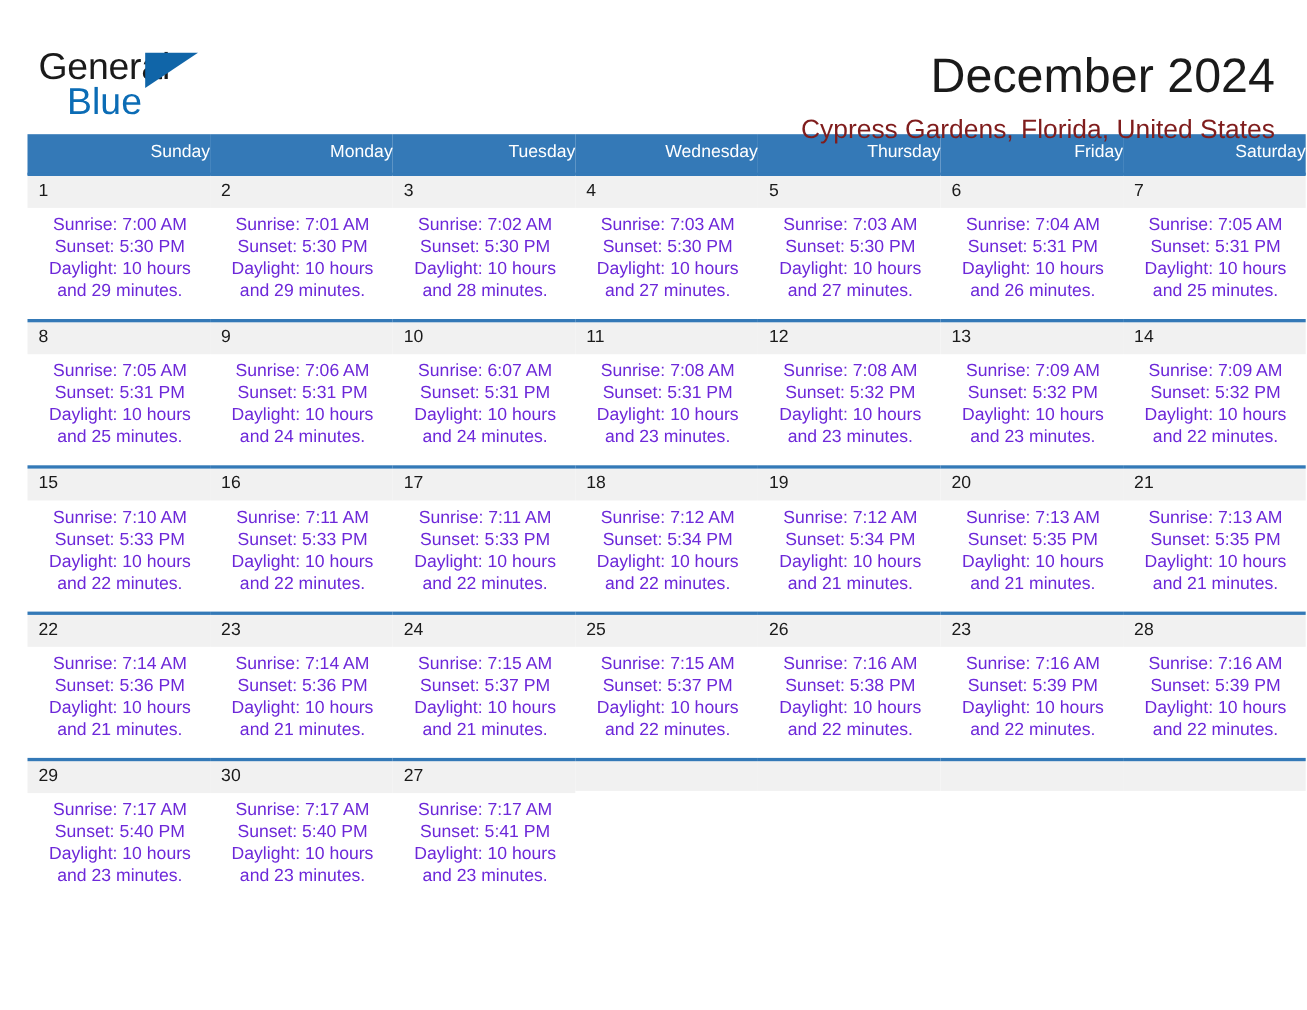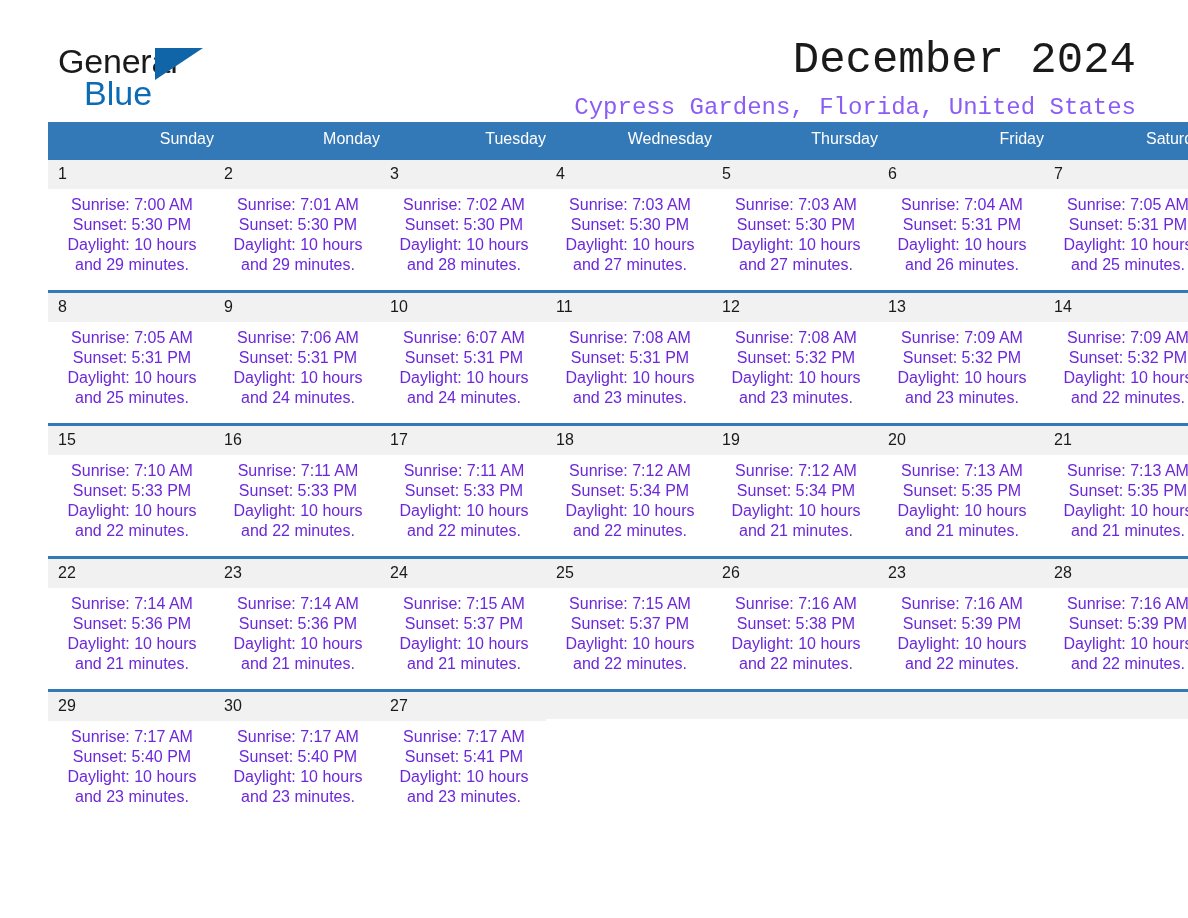--- a/index.html
+++ b/index.html
@@ -13,21 +13,21 @@
     height: 918px;
     font-family: "Liberation Sans", sans-serif;
     color: #000000;
     overflow: hidden;
   }
   .page {
     position: relative;
     width: 1188px;
     height: 918px;
     box-sizing: border-box;
-    padding: 0 48px;
+    padding: 0 25px;
   }
 
   
   .header {
     position: relative;
     height: 115px;
   }
   .brand {
     position: absolute;
     left: 10px;
@@ -58,37 +58,36 @@
     left: 97px;
     top: 4px;
     width: 0;
     height: 0;
     border-left: 48px solid #1065a8;
     border-bottom: 32px solid transparent;
   }
   .title-block {
     position: absolute;
     right: 4px;
-    top: 36px;
+    top: 46px;
     text-align: right;
-    font-family: Liberation Mono, monospace;
   }
   .cal-title {
     font-size: 44px;
     font-weight: 400;
     color: #1a1a1a;
     line-height: 1.1;
     letter-spacing: 0px;
     white-space: nowrap;
   }
   .cal-subtitle {
     margin-top: 10px;
     font-size: 24px;
     font-weight: 400;
-    color: #8b5cf6;
+    color: #7f1d1d;
     line-height: 1.2;
     white-space: nowrap;
   }
 
   
   table.calendar {
     width: 1092px;
     border-collapse: collapse;
     table-layout: fixed;
     margin-top: 7px;

